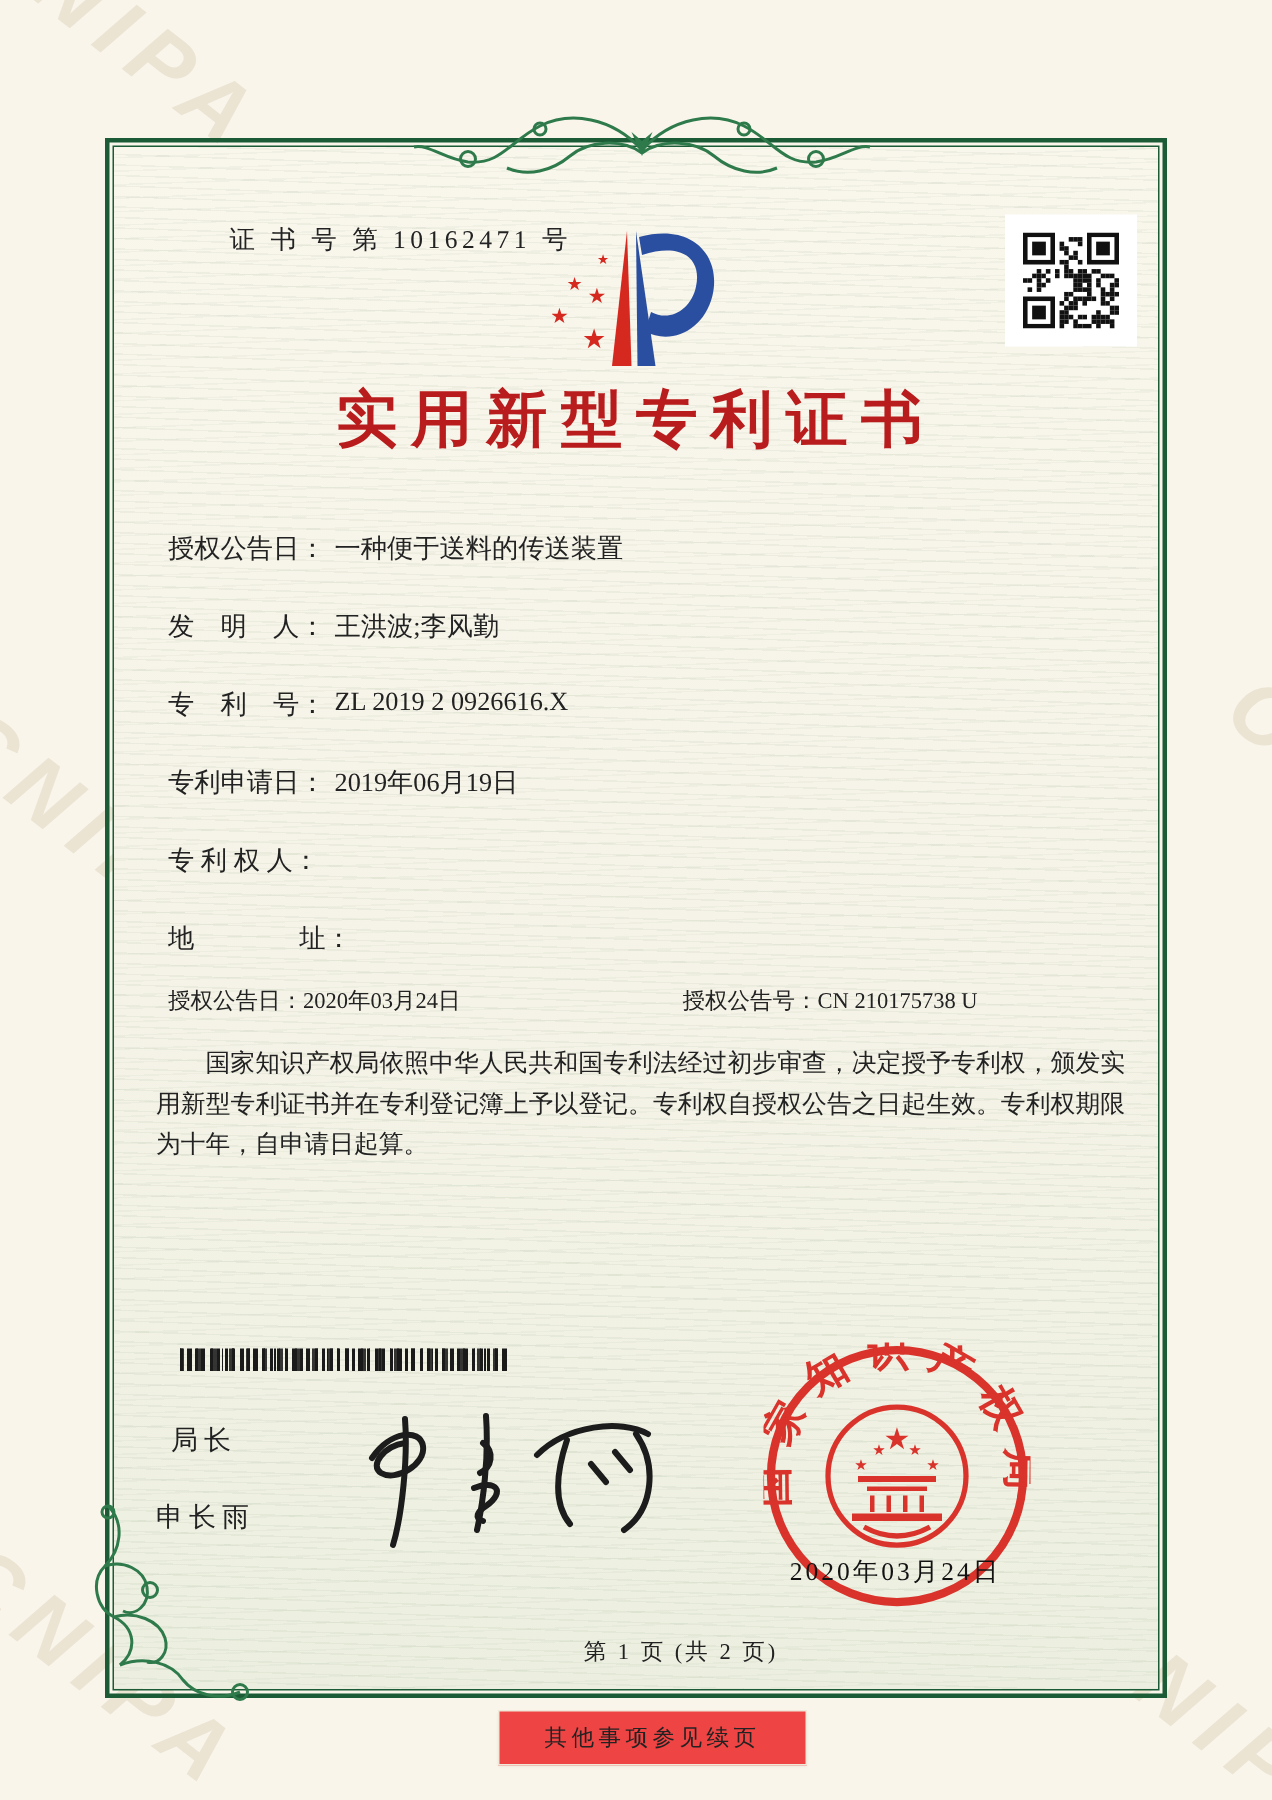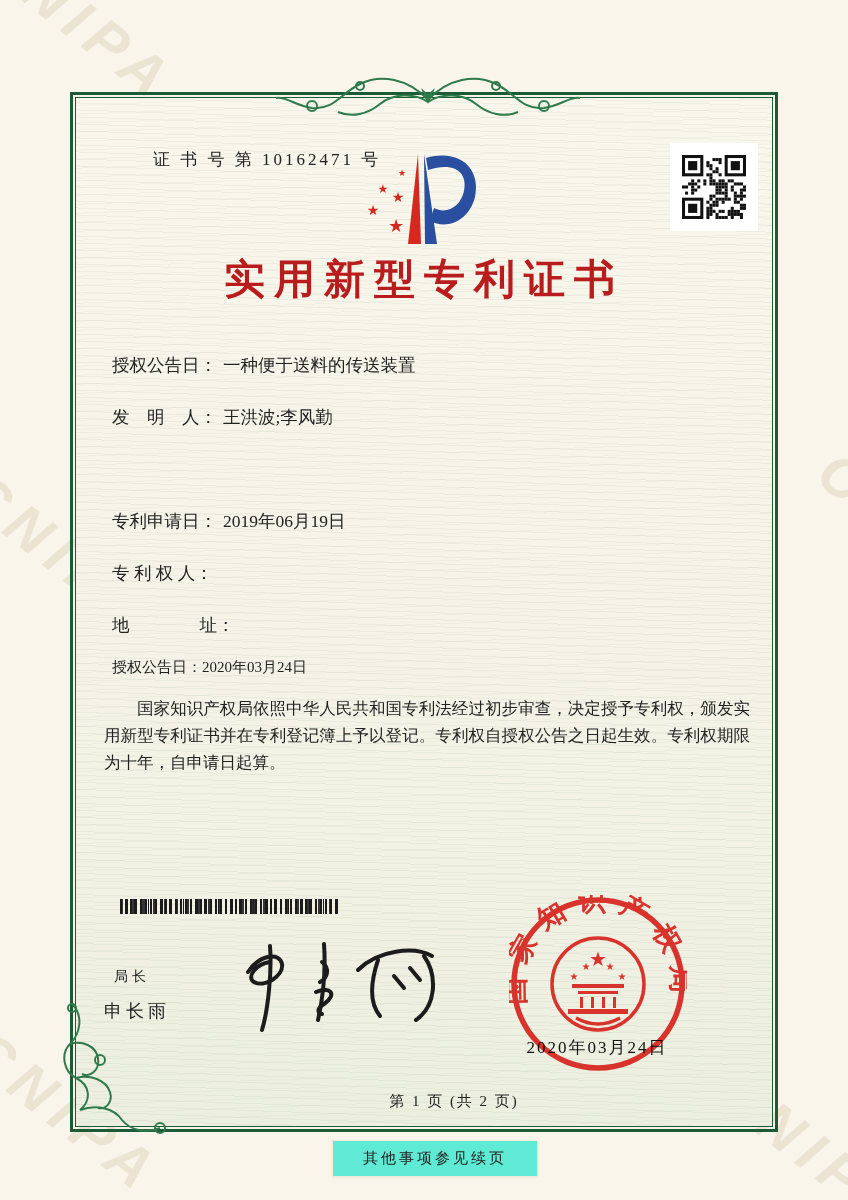--- a/index.html
+++ b/index.html
@@ -42,33 +42,33 @@
     position:absolute;left:104px;width:646px;font-size:16.5px;line-height:27px;
     text-align:justify;text-indent:2em;margin:0;
   }
   #barcode{
     left:120px;top:899px;width:218px;height:15px;
     background-image:
       repeating-linear-gradient(90deg,#1a1a1a 0 2px,transparent 2px 5px),
       repeating-linear-gradient(90deg,#1a1a1a 0 1px,transparent 1px 7px),
       repeating-linear-gradient(90deg,rgba(20,20,20,.85) 0 3px,transparent 3px 11px);
   }
-  #signer-title{left:114px;top:968px;font-size:14px;letter-spacing:4px;}
+  #signer-title{left:114px;top:948px;font-size:18px;letter-spacing:4px;}
   #signer-name{left:104px;top:999px;font-size:18px;letter-spacing:4px;}
   #qr-box{
     left:670px;top:143px;width:88px;height:88px;background:#fff;
   }
   #seal{left:509px;top:895px;width:178px;height:178px;}
   #seal-date{
     left:497px;top:1036px;width:200px;text-align:center;
     font-size:17px;letter-spacing:2px;color:#111;
   }
   #page-no{left:70px;top:1092px;width:768px;text-align:center;font-size:15px;letter-spacing:2px;}
   #cont-box{
-    left:332px;top:1140px;background:#5eead4;border:1px solid #efe9da;
+    left:332px;top:1140px;background:#ef4444;border:1px solid #efe9da;
     box-shadow:0 1px 2px rgba(0,0,0,.06);
     padding:8px 30px;font-size:15px;letter-spacing:3px;
   }
 </style>
 </head>
 <body>
 
 <div id="page">
 
   <div class="wm" style="left:-34px;top:-14px">CNIPA</div>
@@ -258,33 +258,40 @@
   <div class="abs" id="title">实用新型专利证书</div>
 
   <div class="abs field-row" style="top:353px">
     <span class="field-label">授权公告日：</span>
     <span class="field-value">一种便于送料的传送装置</span>
   </div>
   <div class="abs field-row" style="top:405px">
     <span class="field-label">发　明　人：</span>
     <span class="field-value">王洪波;李风勤</span>
   </div>
+  <div class="abs field-row" style="top:457px">
+    <span class="field-label">专　利　号：</span>
+    <span class="field-value">ZL 2019 2 0926616.X</span>
+  </div>
   <div class="abs field-row" style="top:509px">
     <span class="field-label">专利申请日：</span>
     <span class="field-value">2019年06月19日</span>
   </div>
   <div class="abs field-row" style="top:561px">
     <span class="field-label">专 利 权 人：</span>
   </div>
   <div class="abs field-row" style="top:613px">
     <span class="field-label">地　　　　址：</span>
   </div>
 
   <div class="abs" id="grant-row">
     <span>授权公告日：</span><span>2020年03月24日</span>
+    <span id="grant-right">
+      <span>授权公告号：</span><span>CN 210175738 U</span>
+    </span>
   </div>
 
   <p class="para" style="top:695px">国家知识产权局依照中华人民共和国专利法经过初步审查，决定授予专利权，颁发实用新型专利证书并在专利登记簿上予以登记。专利权自授权公告之日起生效。专利权期限为十年，自申请日起算。</p>
 
   <div class="abs" id="barcode"></div>
 
   <div class="abs" id="signer-title">局长</div>
   <div class="abs" id="signer-name">申长雨</div>
 
   <svg class="abs" style="left:218px;top:932px" width="230" height="105" viewBox="0 0 230 105">

